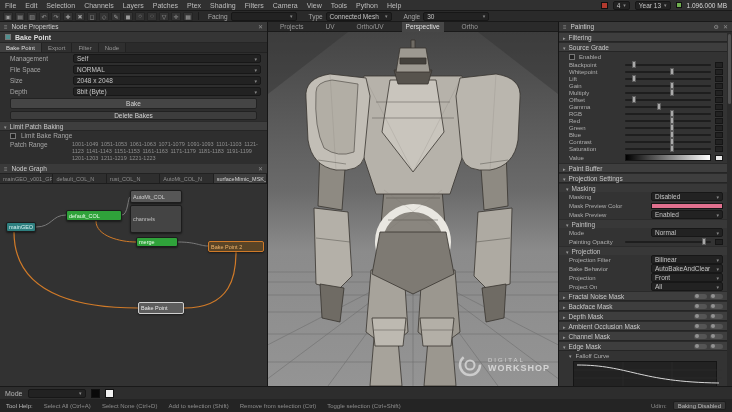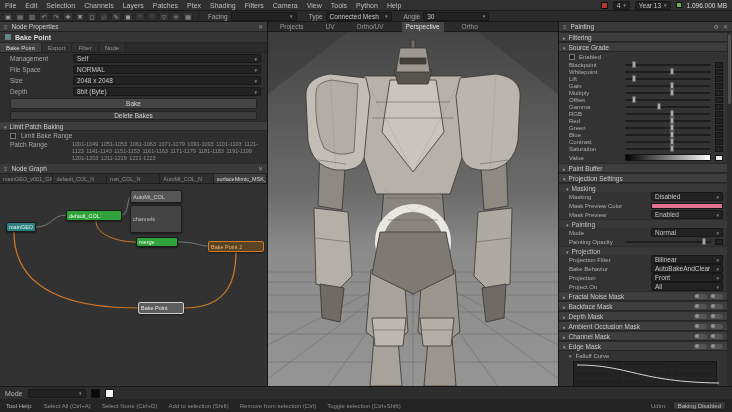--- a/index.html
+++ b/index.html
@@ -359,20 +359,30 @@
           <g stroke="#55524c" stroke-width="0.5" fill="none">
             <path d="M108,70 L182,70 M104,86 L186,86 M118,166 L172,166 M120,188 L170,188"></path>
             <path d="M50,128 L78,132 M48,206 L82,210 M212,132 L240,128 M208,210 L242,206"></path>
             <path d="M106,298 L138,298 M154,298 L186,298"></path>
           </g>
           <g stroke="#76736c" stroke-width="0.3" fill="none" opacity="0.6">
             <path d="M96,44 L145,140 L194,44 M62,42 L68,138 M228,42 L222,138 M116,158 L178,204 M174,158 L112,204"></path>
           </g>
         </g>
       </svg>
+      <div id="watermark">
+        <svg width="26" height="26" viewBox="0 0 26 26">
+          <circle cx="13" cy="13" r="10" fill="none" stroke="#e0e0e0" stroke-width="2.5" stroke-dasharray="40 22"></circle>
+          <circle cx="13" cy="13" r="4.5" fill="none" stroke="#e0e0e0" stroke-width="2"></circle>
+        </svg>
+        <div>
+          <div class="wm-t1">DIGITAL</div>
+          <div class="wm-t2">WORKSHOP</div>
+        </div>
+      </div>
     </div>
   </div>
 
   <div id="right">
     <div class="ptitle">
       <span class="hicon2">≡</span>
       <span>Painting</span>
       <span class="hicon">⚙</span>
       <span class="hicon2">✕</span>
     </div>

